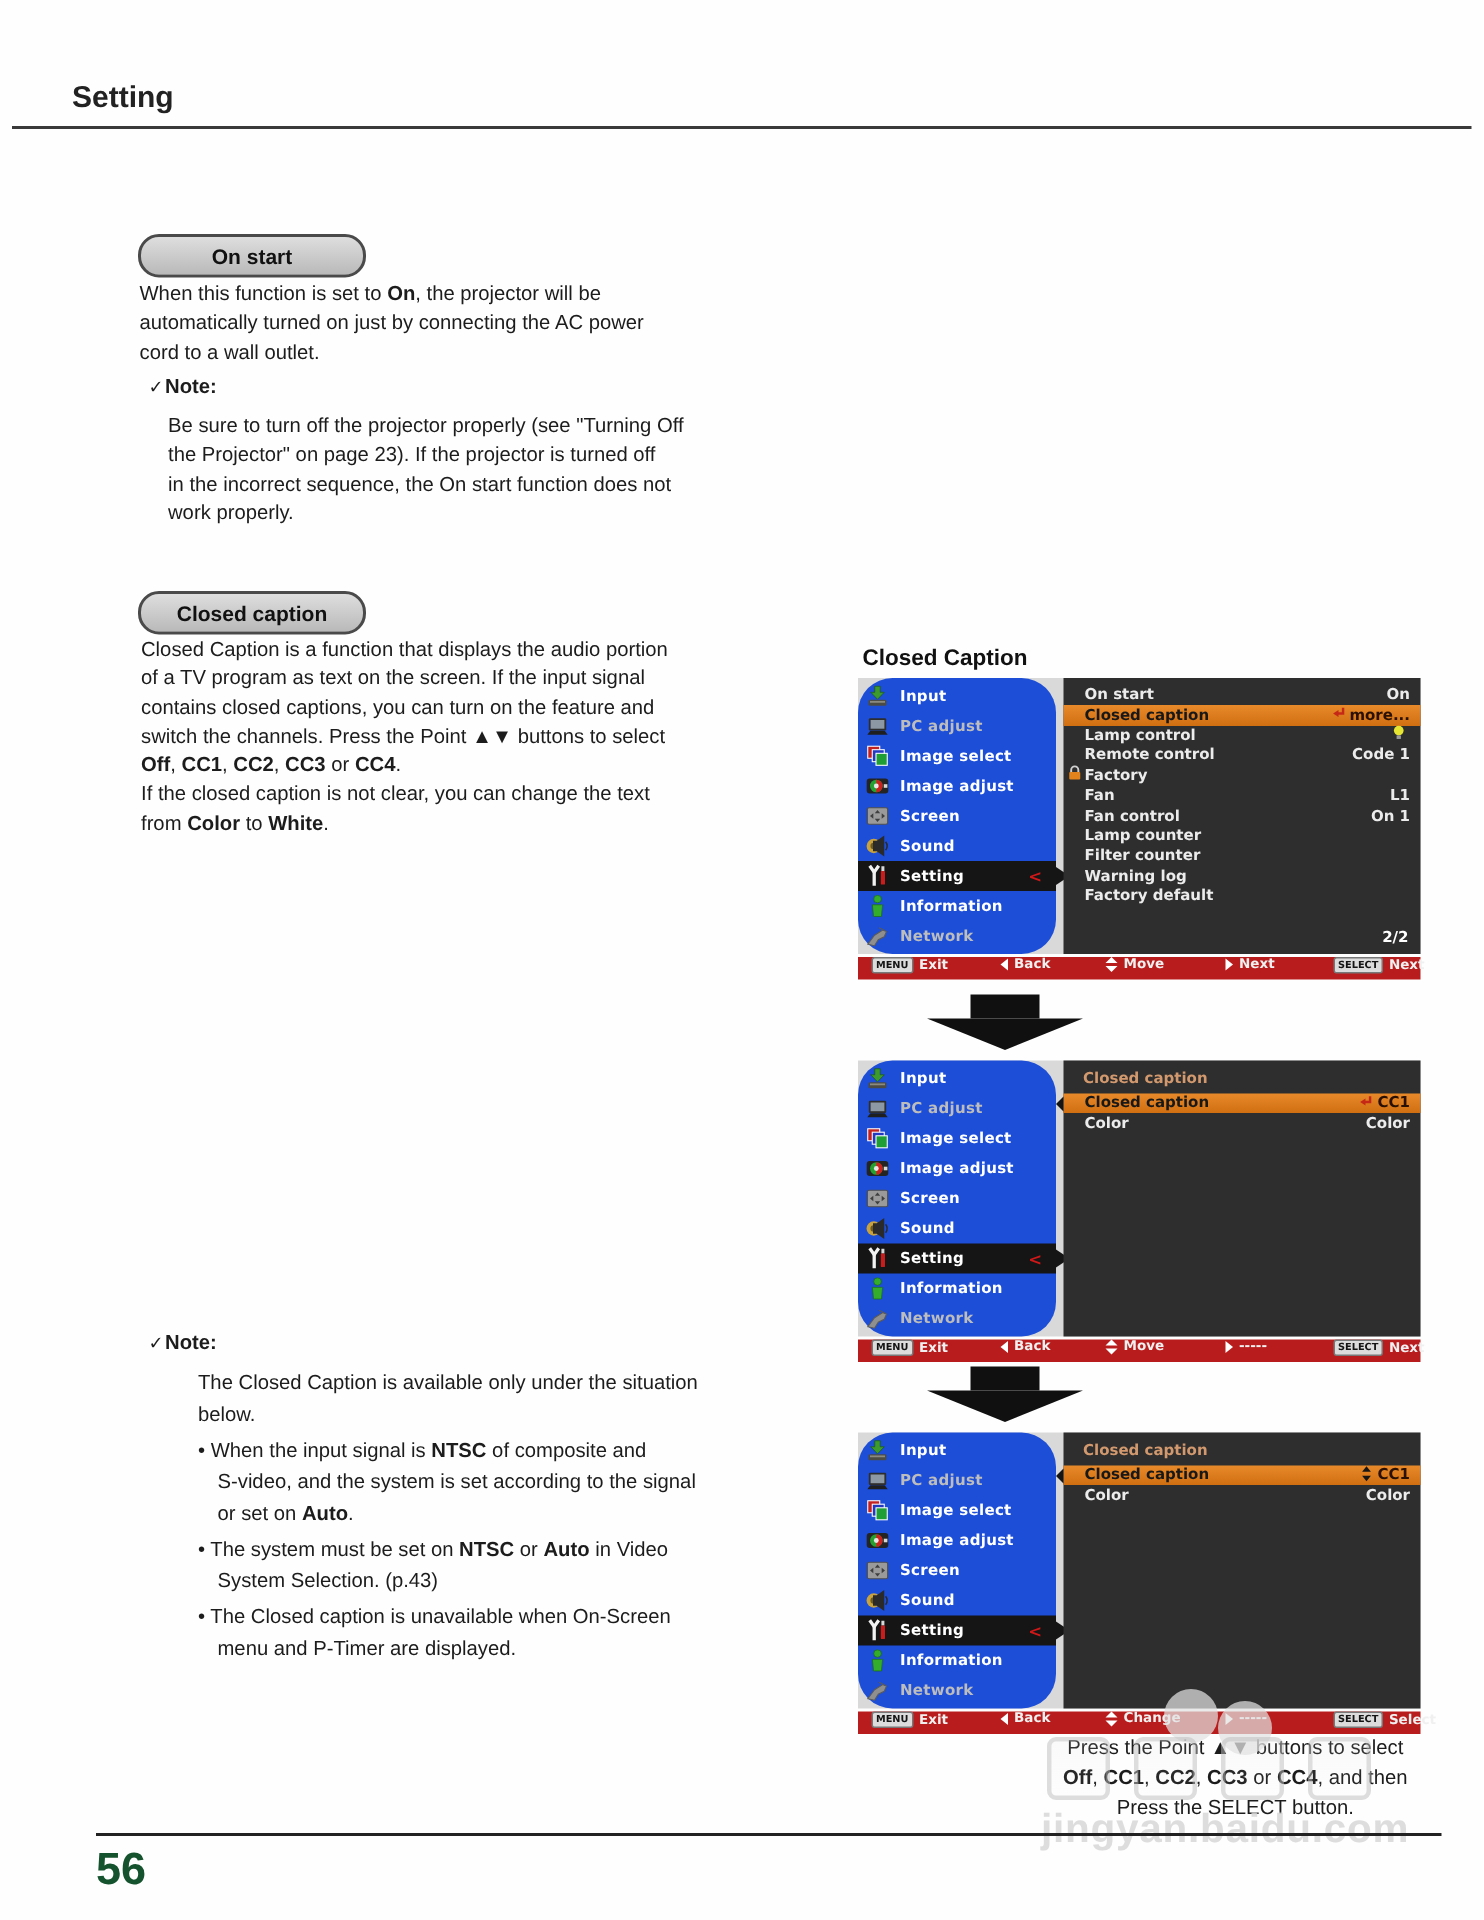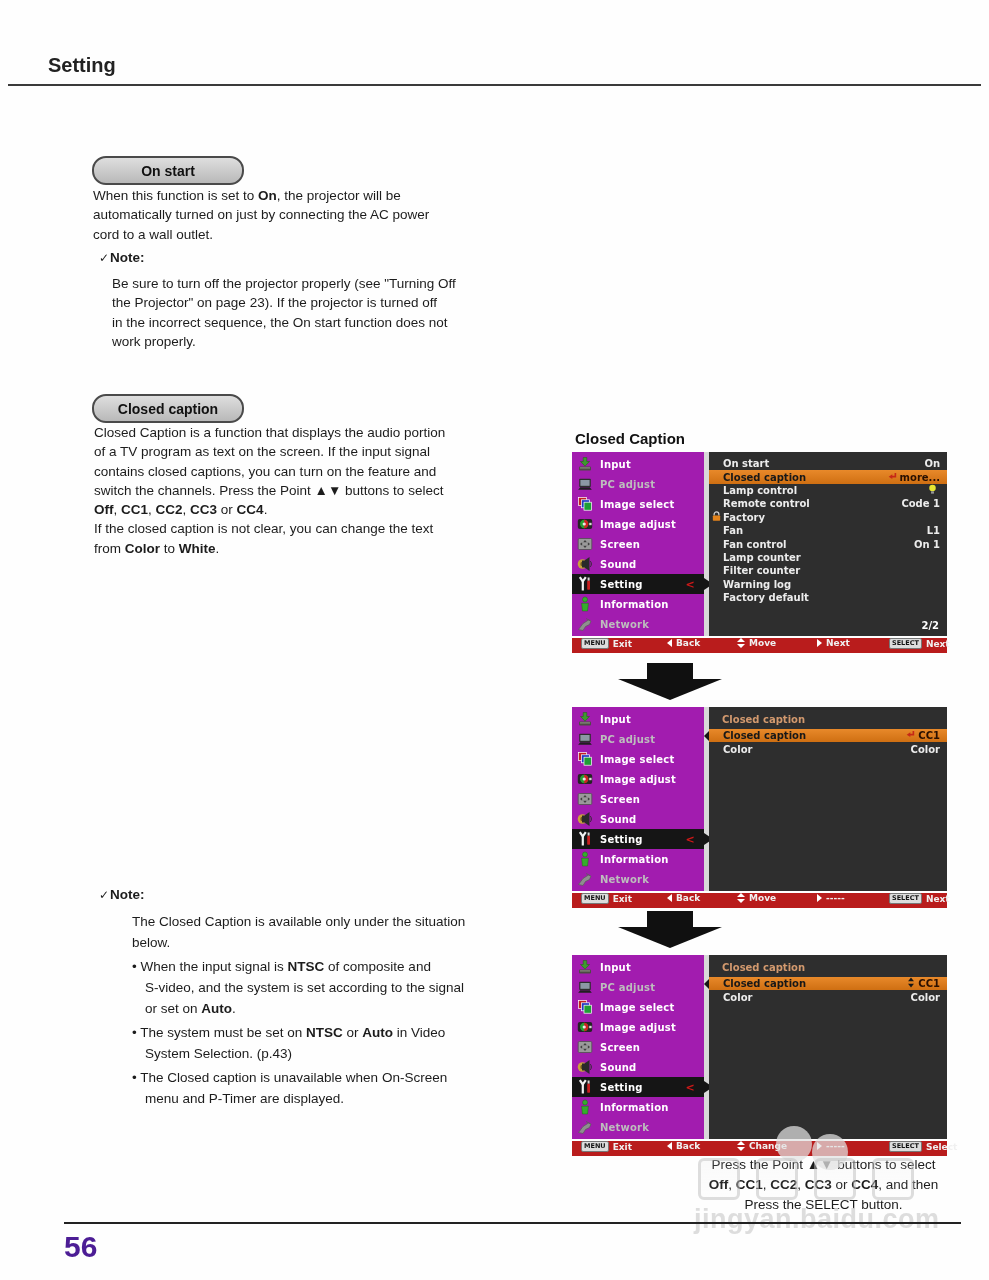--- a/index.html
+++ b/index.html
@@ -2,21 +2,21 @@
 <html><head>
 <meta charset="utf-8">
 <style>
   html,body{margin:0;padding:0;background:#fff;}
   .page{position:relative;width:989px;height:1280px;background:#fefefe;overflow:hidden;
         font-family:"Liberation Sans","DejaVu Sans",sans-serif;color:#1c1c1c;}
   
   .page-title{position:absolute;left:48px;top:54px;font-size:20px;font-weight:bold;color:#222;}
   .header-rule{position:absolute;left:8px;right:8px;top:84px;height:2px;background:#3a3a3a;}
   .bottom-rule{position:absolute;left:64px;right:28px;top:1222px;height:2px;background:#222;}
-  .page-number{position:absolute;left:64px;top:1230px;font-size:30px;font-weight:bold;color:#4c1d95;}
+  .page-number{position:absolute;left:64px;top:1230px;font-size:30px;font-weight:bold;color:#14532d;}
   
   .pill{position:absolute;width:148px;height:25px;border:2px solid #4a4a4a;border-radius:14px;
         background:linear-gradient(#dedede,#b9b9b9);display:flex;align-items:center;justify-content:center;
         font-size:14px;font-weight:bold;color:#111;}
   .pill-onstart{left:92px;top:156px;}
   .pill-cc{left:92px;top:394px;}
   .para{position:absolute;font-size:13.5px;line-height:19.3px;white-space:pre-wrap;width:436px;}
   .para-onstart{left:93px;top:186px;}
   .para-cc{left:94px;top:423px;}
   .note-head{position:absolute;font-size:13.5px;}
@@ -27,21 +27,21 @@
   .note2{position:absolute;left:132px;top:911px;width:424px;font-size:13.5px;line-height:21px;}
   .note2 .intro{white-space:pre-wrap;}
   .note2 .bullet{white-space:pre-wrap;margin-top:3px;padding-left:13px;text-indent:-13px;}
   .note2 .bullet::before{content:"• ";}
   b{font-weight:bold;}
   
   .fig-title{position:absolute;left:575px;top:430px;font-size:15px;font-weight:bold;color:#111;}
   .osd{position:absolute;left:572px;width:375px;font-family:"DejaVu Sans",sans-serif;}
   .osd-1{top:452px;} .osd-2{top:707px;} .osd-3{top:955px;}
   .osd-body{display:flex;height:184px;background:#d9d9d9;}
-  .osd-sidebar{width:132px;background:#a21caf;margin-right:5px;display:flex;flex-direction:column;padding-top:2px;}
+  .osd-sidebar{width:132px;background:#1d4ed8;margin-right:5px;display:flex;flex-direction:column;padding-top:2px;border-radius:23px;}
   .sb-row{height:20px;display:flex;align-items:center;padding-left:5px;position:relative;
           color:#fff;font-size:10px;font-weight:bold;letter-spacing:.2px;}
   .sb-row.dim .sb-label{color:#bdbdbd;}
   .sb-row.active{background:#151515;}
   .sb-row.active::after{content:"";position:absolute;right:-9px;top:50%;transform:translateY(-50%);
         border-left:9px solid #151515;border-top:6px solid transparent;border-bottom:6px solid transparent;}
   .sb-icon{width:16px;height:16px;margin-right:7px;display:inline-flex;flex:none;}
   .sb-label{white-space:nowrap;}
   .sb-chev{margin-left:auto;color:#d01818;font-weight:900;font-size:11px;padding-right:9px;z-index:1;}
   .osd-panel{flex:1;background:#2e2e2e;position:relative;padding-top:5px;}

